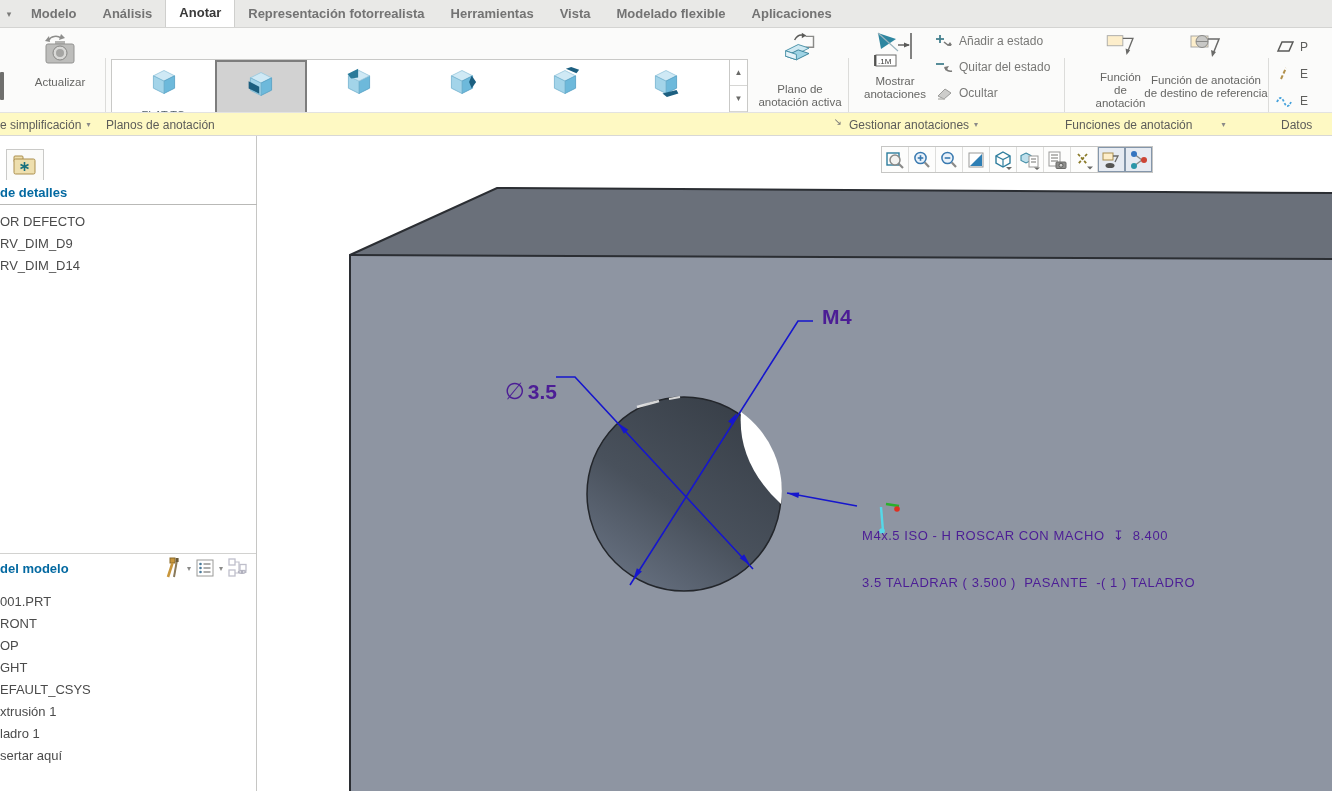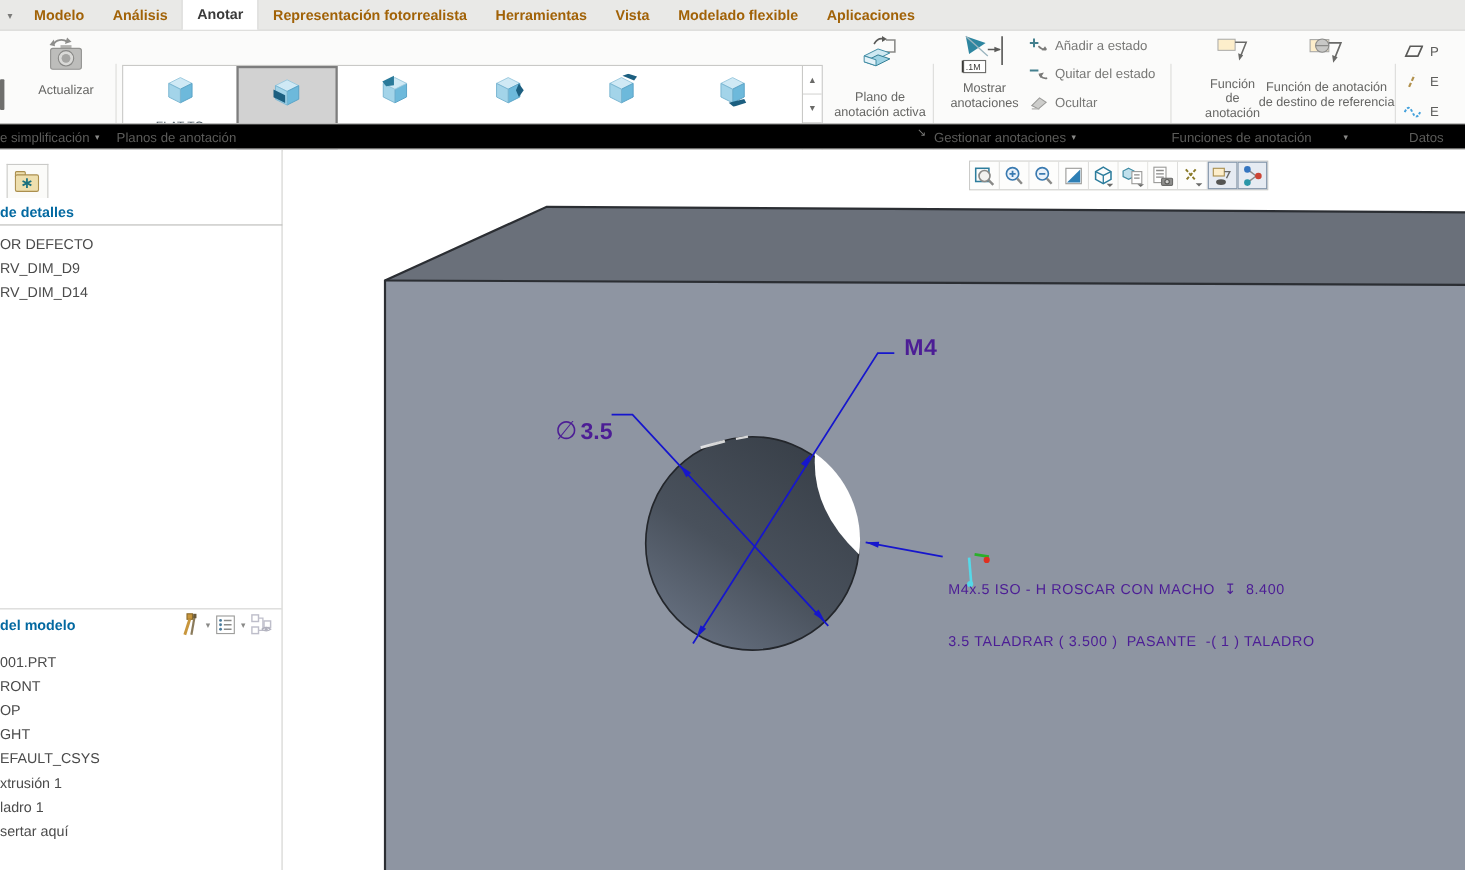--- a/index.html
+++ b/index.html
@@ -4,28 +4,28 @@
 <style>
   * { box-sizing: border-box; margin: 0; padding: 0; }
   html,body { width:1332px; height:791px; overflow:hidden; }
   body { font-family:"Liberation Sans", sans-serif; background:#fff; position:relative; }
   #app { position:absolute; inset:0; width:1332px; height:791px; background:#fff; }
 
   
   .tabbar { position:absolute; left:0; top:0; width:1332px; height:28px;
     background:#e9e9e7; border-bottom:1px solid #d4d4d2; display:flex; align-items:flex-end; }
   .tab-overflow { width:18px; text-align:center; color:#7b7b79; font-size:9px; padding-bottom:8px; }
-  .tab { padding:6px 13px 6px 13px; font-size:13px; font-weight:bold; color:#a16207; cursor:default; white-space:nowrap; }
+  .tab { padding:6px 13px 6px 13px; font-size:13px; font-weight:bold; color:#737373; cursor:default; white-space:nowrap; }
   .tab.active { background:#fff; color:#3a3a3a; border:1px solid #cfcfcd; border-bottom:none; padding-bottom:7px; }
 
   
   .ribbon { position:absolute; left:0; top:28px; width:1332px; height:84px; background:#fbfbfa; }
   .ribbon-sep { position:absolute; top:30px; width:1px; height:105px; background:#dcdcda; }
   .labelstrip { position:absolute; left:0; top:112px; width:1332px; height:24px;
-    background:#000000; border-top:1px solid #e3e3e1; border-bottom:1px solid #d8d8d6; }
+    background:#fef9c3; border-top:1px solid #e3e3e1; border-bottom:1px solid #d8d8d6; }
   .grouplabel { position:absolute; top:0; height:23px; font-size:12px; color:#5c5c5a;
     display:flex; align-items:center; white-space:nowrap; }
   .grouplabel .chev { font-size:8px; color:#8a8a88; margin-left:5px; }
 
   .big-btn { position:absolute; display:flex; flex-direction:column; align-items:center; cursor:default; }
   .big-btn .blabel { font-size:11.5px; color:#666664; text-align:center; line-height:13px; }
 
   .edge-frag { position:absolute; left:0; top:44px; width:4px; height:28px; background:#6f6f6d; border-radius:1px; }
   .edge-frag-text { position:absolute; left:1px; top:90px; font-size:12px; color:#6b6b69; }
 

